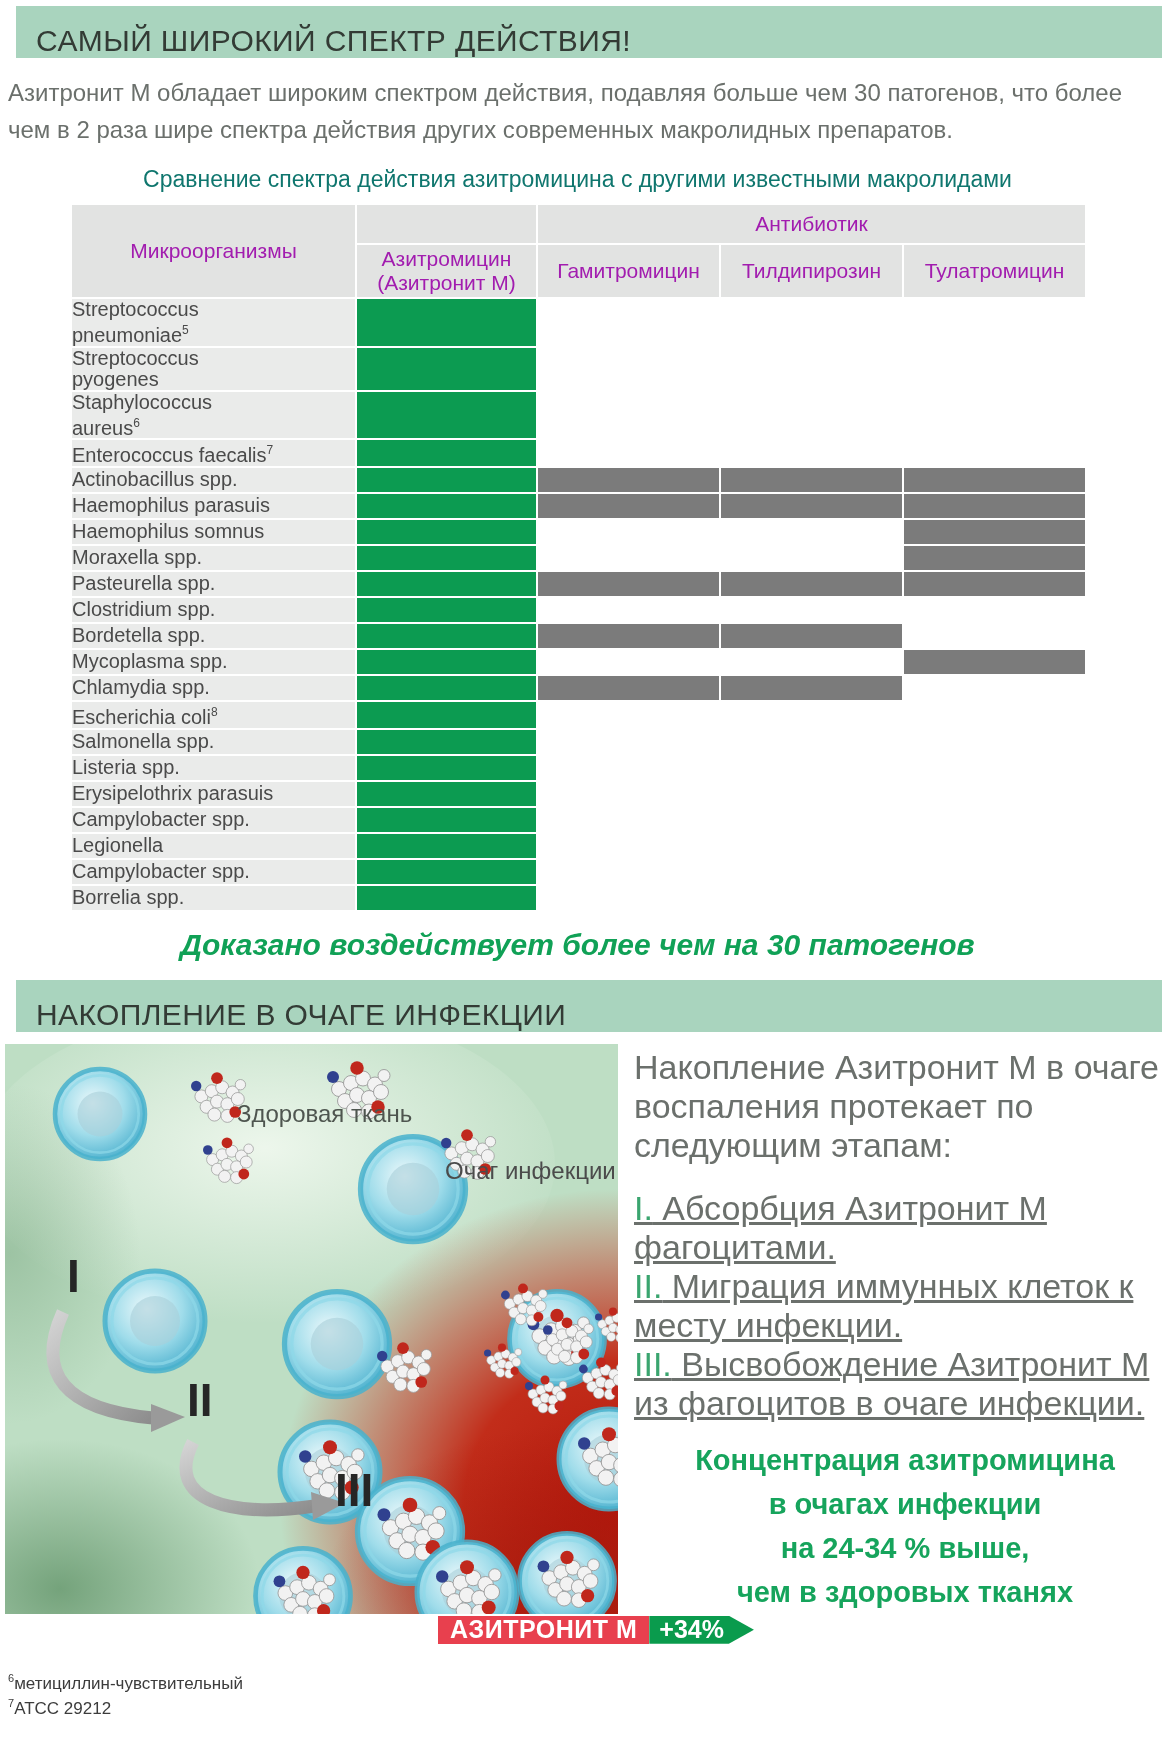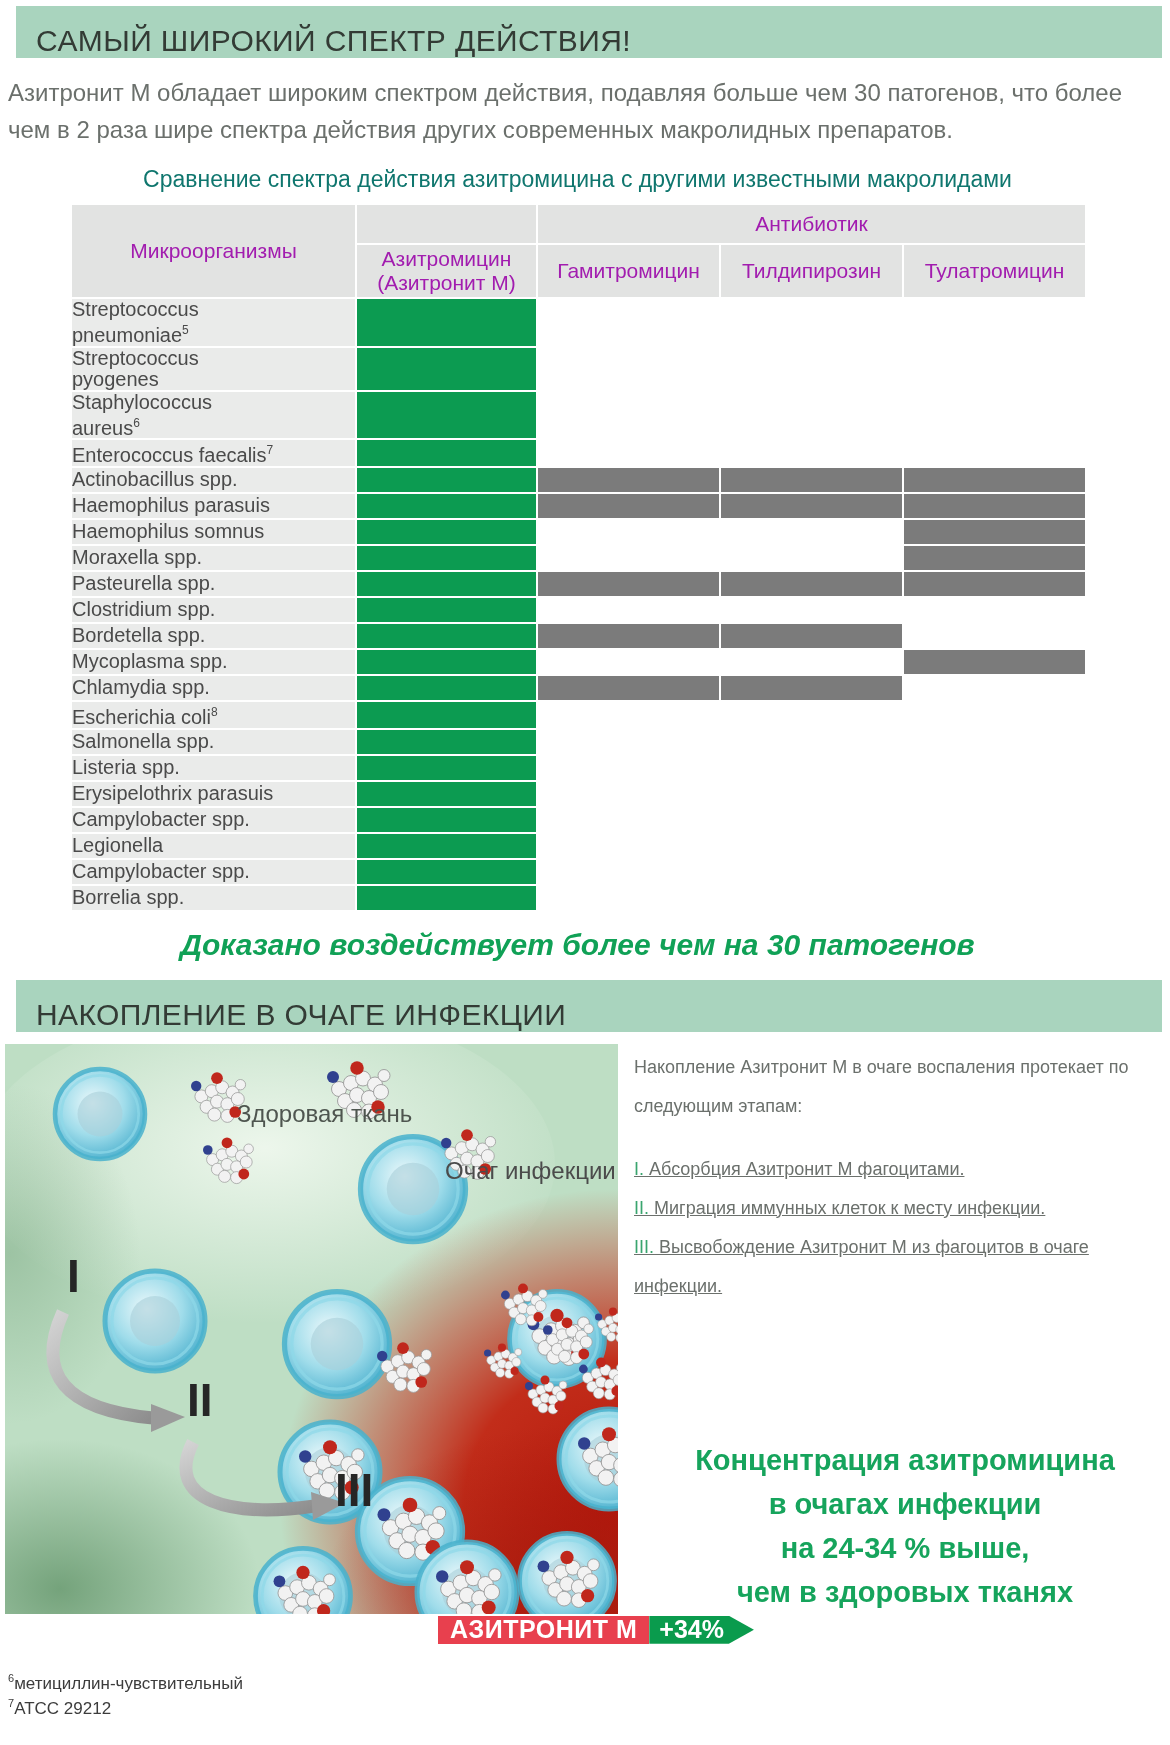--- a/index.html
+++ b/index.html
@@ -23,21 +23,21 @@
   tbody td{height:24px;}
   td.on-azi{background:#0c9b51;}
   td.on{background:#7b7b7b;}
   td.off{background:#fff;}
 
   .caption-green{width:1015px;margin:16px 0 0 70px;text-align:center;font-size:30px;
                  font-weight:bold;font-style:italic;color:#10a156;}
 
   .content{position:relative;height:616px;margin-top:12px;}
   .illus{position:absolute;left:5px;top:0;width:613px;height:570px;}
-  .right-col{position:absolute;left:634px;top:4px;width:536px;font-size:18px;color:#6b706c;line-height:39px;}
+  .right-col{position:absolute;left:634px;top:4px;width:536px;font-size:34px;color:#6b706c;line-height:39px;}
   .stages{margin-top:24px;text-decoration:underline;}
   .stage-num{color:#3aa56f;}
   .highlight{position:absolute;left:640px;top:394px;width:530px;text-align:center;font-size:29px;
              font-weight:bold;color:#16a45c;line-height:44px;}
   .tag{position:absolute;left:438px;top:572px;display:flex;height:28px;}
   .tag-red{background:#e8404e;color:#fff;font-size:25px;font-weight:bold;display:flex;align-items:center;padding:0 12px;letter-spacing:.5px;}
   .tag-green{background:#0a9b4d;color:#fff;font-size:25px;font-weight:bold;display:flex;align-items:center;
              padding:0 30px 0 10px;clip-path:polygon(0 0,76% 0,100% 50%,76% 100%,0 100%);}
 
   .footnotes{margin:8px 0 0 8px;font-size:17px;color:#3c3c3c;line-height:20px;}

